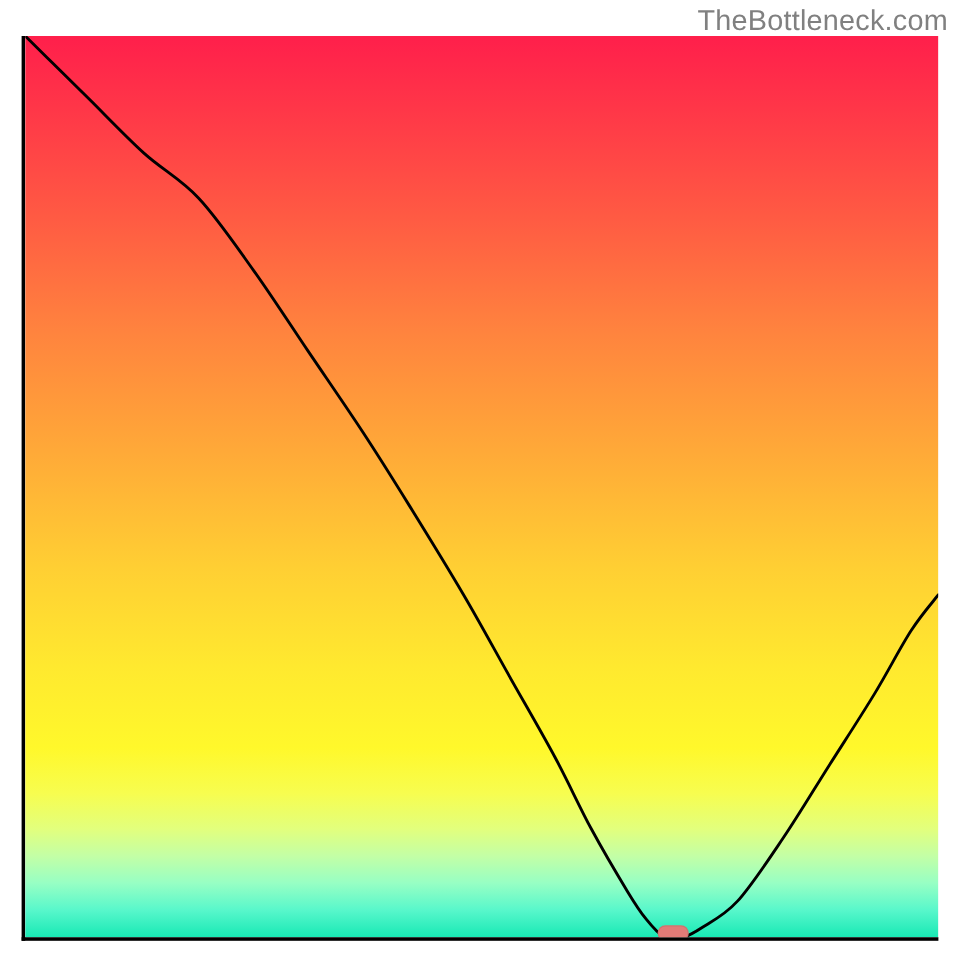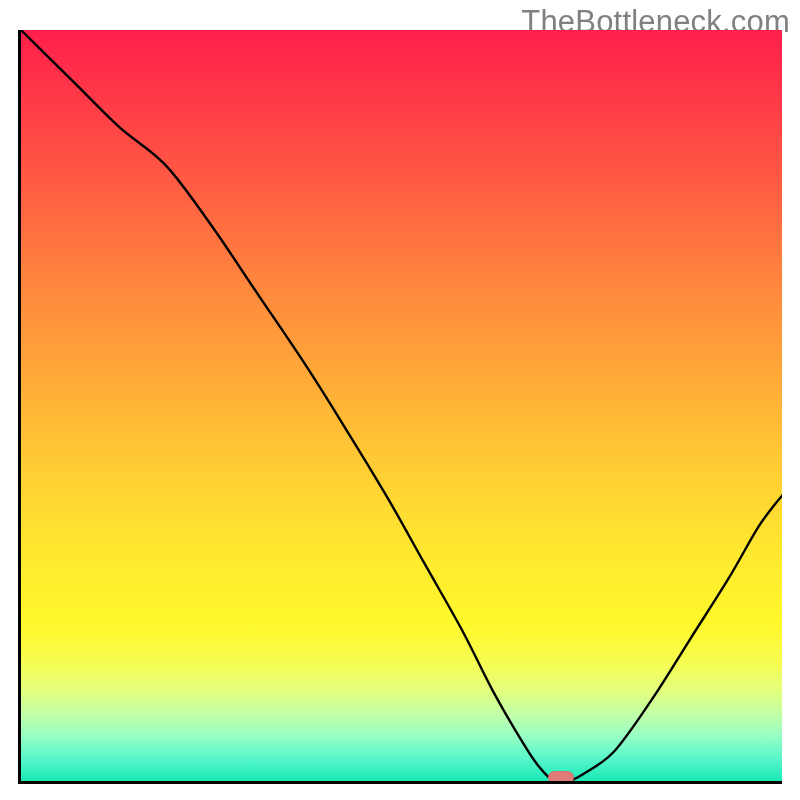--- a/index.html
+++ b/index.html
@@ -13,21 +13,21 @@
   .wrap {
     position: relative;
     width: 800px;
     height: 800px;
   }
   .attrib {
     position: absolute;
     top: 4px;
     right: 10px;
     color: #808080;
-    font-size: 31px;
+    font-size: 24px;
     font-weight: 500;
     letter-spacing: 0.2px;
   }
   .plot-frame {
     position: absolute;
     left: 18px;
     top: 30px;
     width: 764px;
     height: 754px;
     border-left: 3px solid #000;

